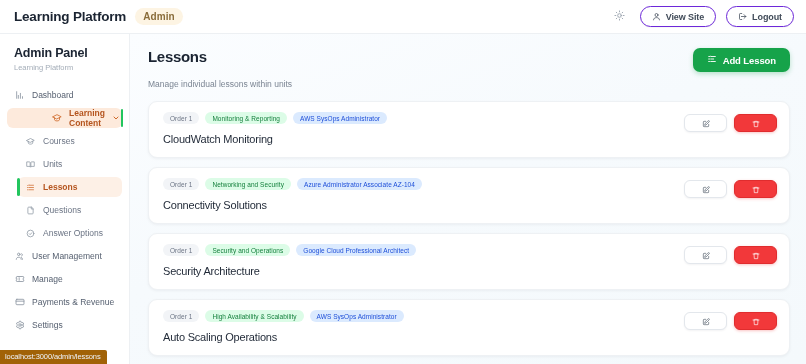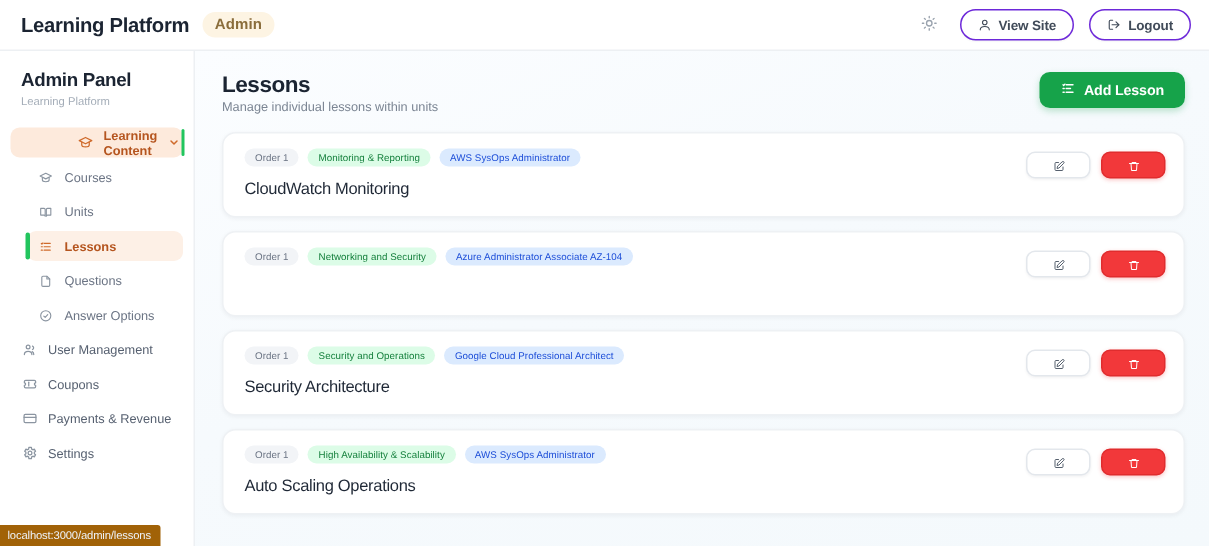--- a/index.html
+++ b/index.html
@@ -89,21 +89,21 @@
 
   
   .main {
     flex: 1; min-width: 0;
     background: linear-gradient(160deg,#fbfdff 0%, #f6fafd 45%, #f4f9fc 100%);
     padding: 14px 16px 0 18px;
     overflow: hidden; position: relative;
   }
   .main-head { display: flex; align-items: flex-start; }
   .page-title { font-size: 15px; font-weight: bold; color: #1b2432; letter-spacing: -.3px; }
-  .page-sub { font-size: 8.5px; color: #7b8593; margin-top: 1px; }
+  .page-sub { font-size: 8.5px; color: #7b8593; margin-top: 14px; }
   .add-btn {
     margin-left: auto; display: flex; align-items: center; gap: 6px;
     background: #16a34a; color: #fff; border: none;
     height: 24px; padding: 0 14px; border-radius: 7px;
     font-size: 9.5px; font-weight: bold; letter-spacing: -.1px;
     box-shadow: 0 2px 5px rgba(22,163,74,.28);
   }
   .search-wrap {
     margin-top: 12px;
     width: 168px; height: 21px;
@@ -197,20 +197,31 @@
   </div>
 
   <div class="body">
 
     <div class="sidebar">
       <div class="sb-title">Admin Panel</div>
       <div class="sb-sub">Learning Platform</div>
 
       <div class="sb-nav">
 
+        <div class="sb-item">
+          <span class="ic">
+            <svg width="10" height="10" viewBox="0 0 24 24" fill="none" stroke="currentColor" stroke-width="2" stroke-linecap="round">
+              <path d="M4 20V4"></path>
+                <path d="M8 20v-7"></path>
+                <path d="M13 20V8"></path>
+                <path d="M18 20v-4"></path>
+            </svg>
+          </span>
+          <span>Dashboard</span>
+        </div>
 
         <div class="sb-item active-parent">
           <span class="ic">
             <svg width="10" height="10" viewBox="0 0 24 24" fill="none" stroke="currentColor" stroke-width="2" stroke-linecap="round" stroke-linejoin="round">
               <path d="M2 9l10-5 10 5-10 5z"></path>
                 <path d="M6 11.5V16c0 1.5 2.7 3 6 3s6-1.5 6-3v-4.5"></path>
             </svg>
           </span>
           <span>Learning Content</span>
           <span class="chev">
@@ -287,21 +298,21 @@
           <span>User Management</span>
         </div>
 
         <div class="sb-item">
           <span class="ic">
             <svg width="10" height="10" viewBox="0 0 24 24" fill="none" stroke="currentColor" stroke-width="2" stroke-linecap="round" stroke-linejoin="round">
               <path d="M3 8a2 2 0 0 1 2-2h14a2 2 0 0 1 2 2v2a2 2 0 0 0 0 4v2a2 2 0 0 1-2 2H5a2 2 0 0 1-2-2v-2a2 2 0 0 0 0-4z"></path>
                 <path d="M10 9v6"></path>
             </svg>
           </span>
-          <span>Coupons</span>
+          <span>Manage</span>
         </div>
 
         <div class="sb-item">
           <span class="ic">
             <svg width="10" height="10" viewBox="0 0 24 24" fill="none" stroke="currentColor" stroke-width="2" stroke-linecap="round" stroke-linejoin="round">
               <rect x="2.5" y="5.5" width="19" height="13" rx="2"></rect>
                 <path d="M2.5 10h19"></path>
             </svg>
           </span>
           <span>Payments &amp; Revenue</span>
@@ -373,20 +384,21 @@
           </div>
         </div>
 
         <div class="card">
           <div class="card-left">
             <div class="chips">
               <span class="chip order">Order 1</span>
               <span class="chip topic">Networking and Security</span>
               <span class="chip course">Azure Administrator Associate AZ-104</span>
             </div>
+            <div class="lesson-title">Connectivity Solutions</div>
           </div>
           <div class="card-actions">
             <button class="act-btn act-edit">
               <span>
                 <svg width="8" height="8" viewBox="0 0 24 24" fill="none" stroke="currentColor" stroke-width="2" stroke-linecap="round" stroke-linejoin="round">
                   <path d="M11 4H6a2 2 0 0 0-2 2v12a2 2 0 0 0 2 2h12a2 2 0 0 0 2-2v-5"></path>
                     <path d="M18.5 2.5a2.1 2.1 0 0 1 3 3L12 15l-4 1 1-4z"></path>
                 </svg>
               </span>
             </button>

